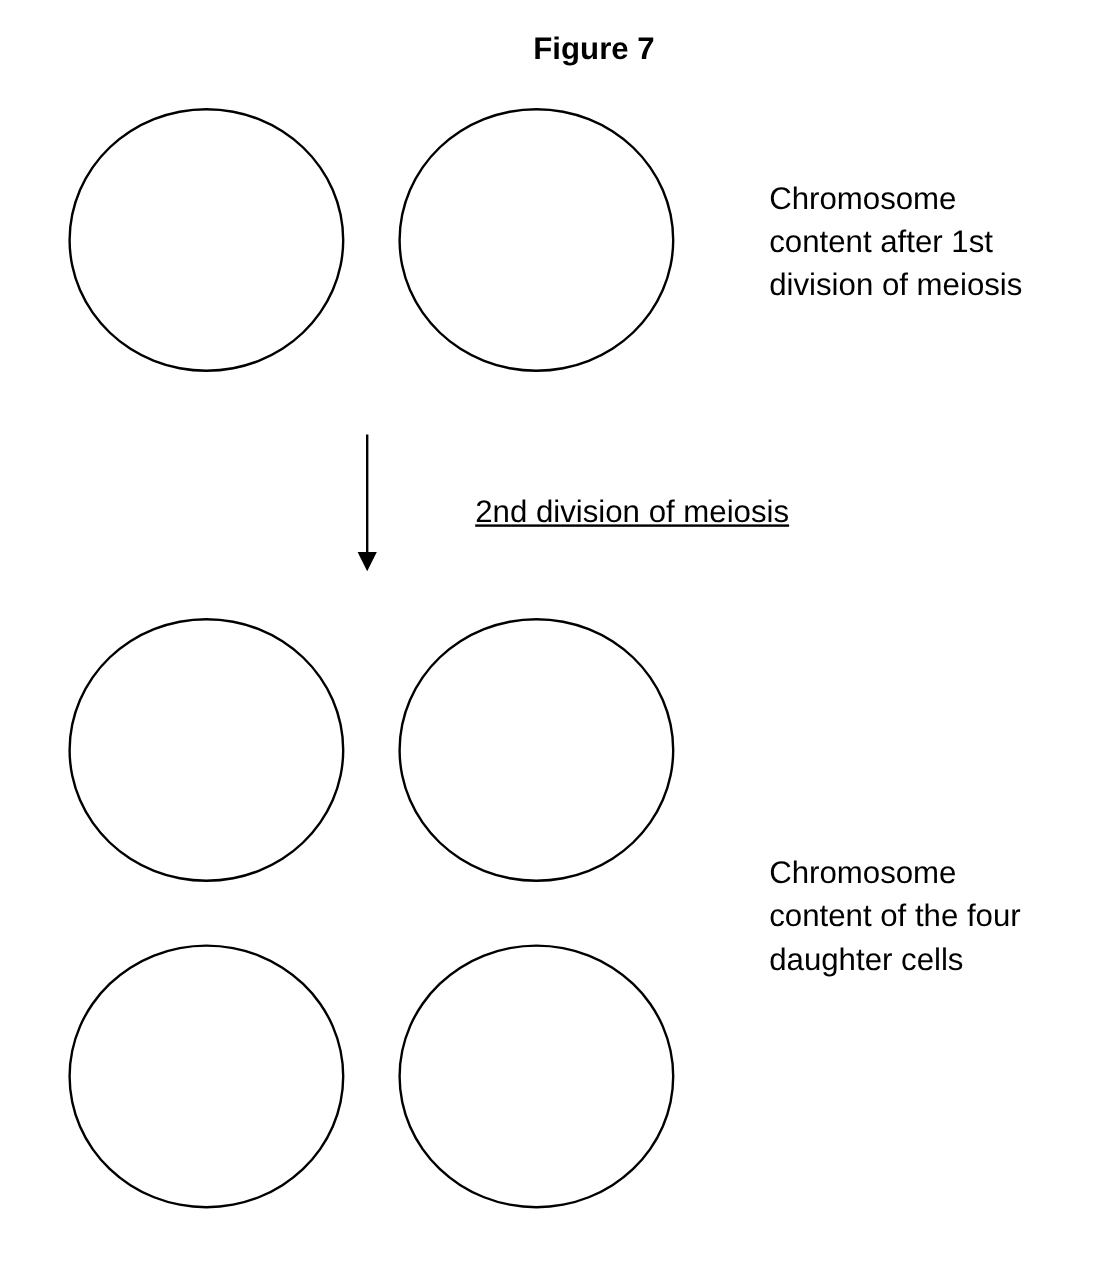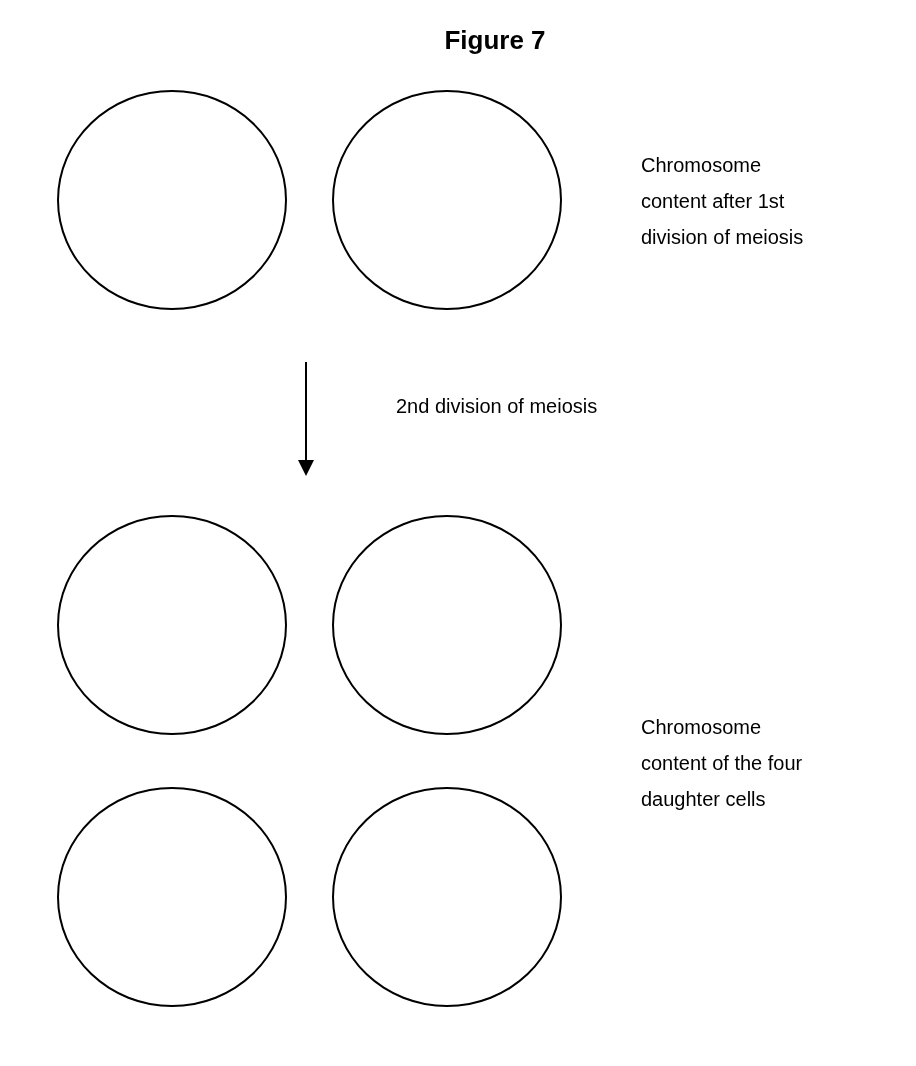--- a/index.html
+++ b/index.html
@@ -1,40 +1,40 @@
 <!DOCTYPE html>
 <html><head>
 <meta charset="utf-8">
 <style>
   html, body { margin: 0; padding: 0; background: #ffffff; }
   body { width: 916px; height: 1066px; position: relative; overflow: hidden;
          font-family: "Liberation Sans", sans-serif; color: #000; }
   .title { position: absolute; top: 22px; left: 0; width: 990px; text-align: center;
            font-weight: bold; font-size: 26px; line-height: 36px; }
-  .label { position: absolute; font-size: 20px; line-height: 36px; white-space: pre-line; }
+  .label { position: absolute; font-size: 26px; line-height: 36px; white-space: pre-line; }
   .cell { position: absolute; width: 230px; height: 220px; border: 2.5px solid #000;
           border-radius: 50%; box-sizing: border-box; }
   svg.arrow { position: absolute; left: 294px; top: 360px; }
 </style>
 </head>
 <body>
 
 <div class="title">Figure 7</div>
 
 <div class="cell" style="left:57px; top:90px;"></div>
 <div class="cell" style="left:332px; top:90px;"></div>
 <div class="label" style="left:641px; top:147px;">Chromosome
 content after 1st
 division of meiosis</div>
 
 <svg class="arrow" width="24" height="120" viewBox="0 0 24 120">
   <line x1="12" y1="2" x2="12" y2="102" stroke="#000" stroke-width="2"></line>
   <polygon points="4,100 20,100 12,116" fill="#000"></polygon>
 </svg>
-<div class="label" style="left:396px; top:388px;">2nd division of meiosis</div>
+<div class="label" style="left:396px; top:408px;text-decoration:underline;">2nd division of meiosis</div>
 
 <div class="cell" style="left:57px; top:515px;"></div>
 <div class="cell" style="left:332px; top:515px;"></div>
 <div class="cell" style="left:57px; top:787px;"></div>
 <div class="cell" style="left:332px; top:787px;"></div>
 <div class="label" style="left:641px; top:709px;">Chromosome
 content of the four
 daughter cells</div>
 
 </body></html>

